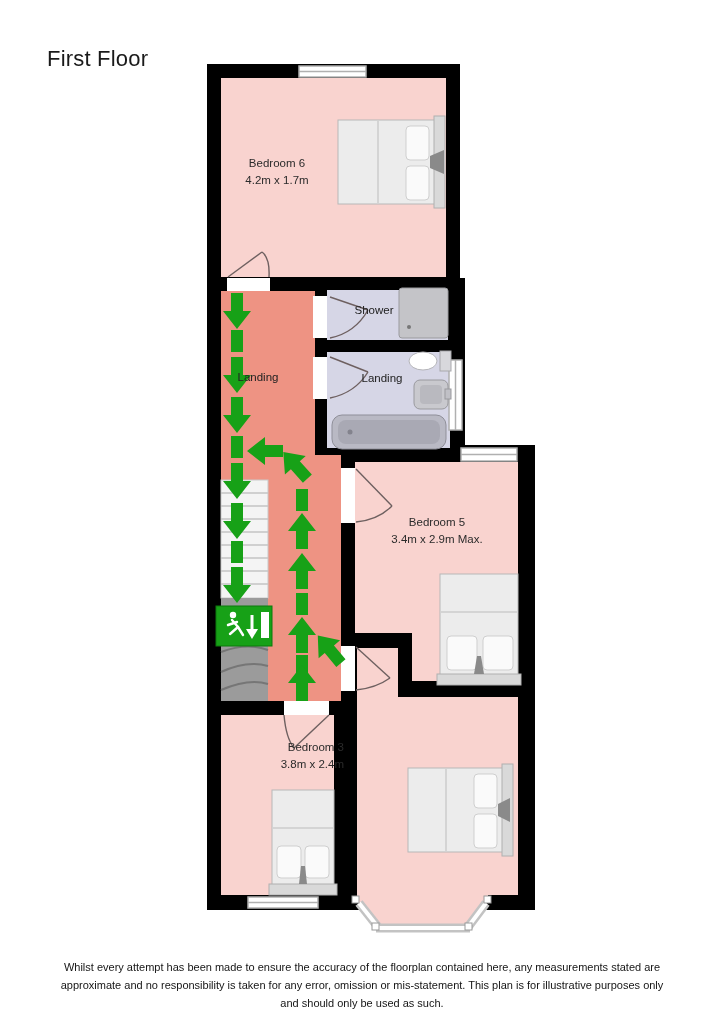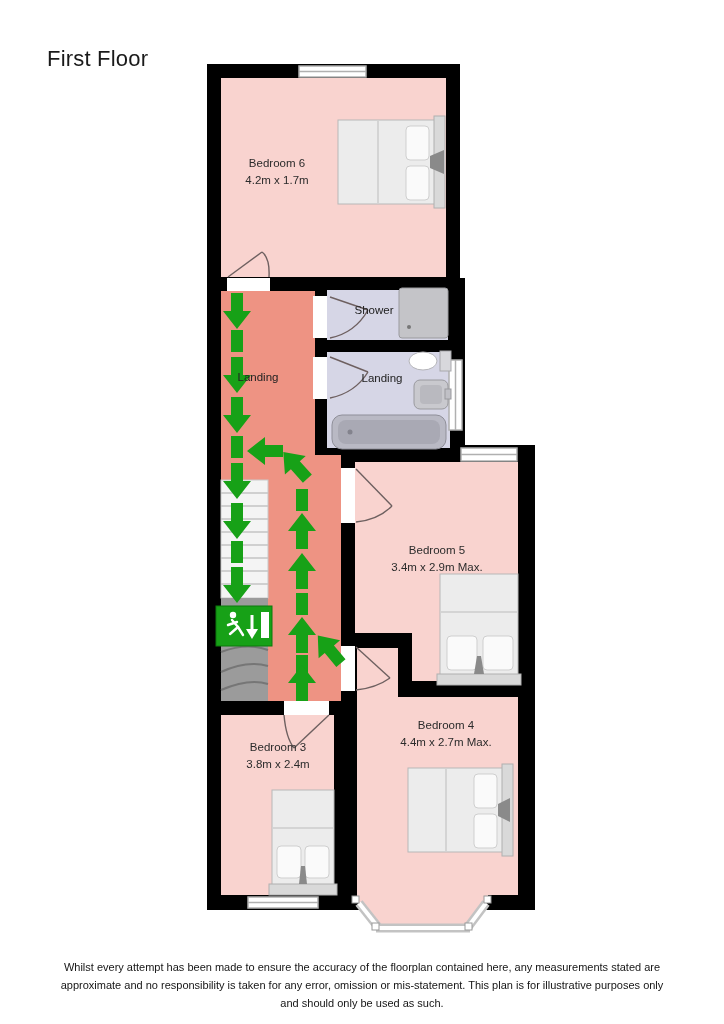--- a/index.html
+++ b/index.html
@@ -235,29 +235,25 @@
     <div class="room-name">Bedroom 6</div>
     <div class="room-dims">4.2m x 1.7m</div>
   </div>
 
   <div class="label small-room" style="left:230px;top:369px;width:56px;">Landing</div>
 
   <div class="label small-room" style="left:338px;top:302px;width:72px;">Shower</div>
 
   <div class="label small-room" style="left:338px;top:370px;width:88px;">Landing</div>
 
-  <div class="label" style="left:367px;top:514px;width:140px;margin-top:28px;">
+  <div class="label" style="left:367px;top:514px;width:140px;">
     <div class="room-name">Bedroom 5</div>
     <div class="room-dims">3.4m x 2.9m Max.</div>
   </div>
 
-  <div class="label" style="left:377px;top:717px;width:138px;">
-    <div class="room-name">Bedroom 4</div>
-    <div class="room-dims">4.4m x 2.7m Max.</div>
-  </div>
-
-  <div class="label" style="left:212px;top:739px;width:132px;">
+
+  <div class="label" style="left:212px;top:739px;width:132px;text-align:right;">
     <div class="room-name">Bedroom 3</div>
     <div class="room-dims">3.8m x 2.4m</div>
   </div>
 
   <div id="disclaimer">Whilst every attempt has been made to ensure the accuracy of the floorplan contained here, any measurements stated are approximate and no responsibility is taken for any error, omission or mis-statement. This plan is for illustrative purposes only and should only be used as such.</div>
 </div>
 
 </body></html>

